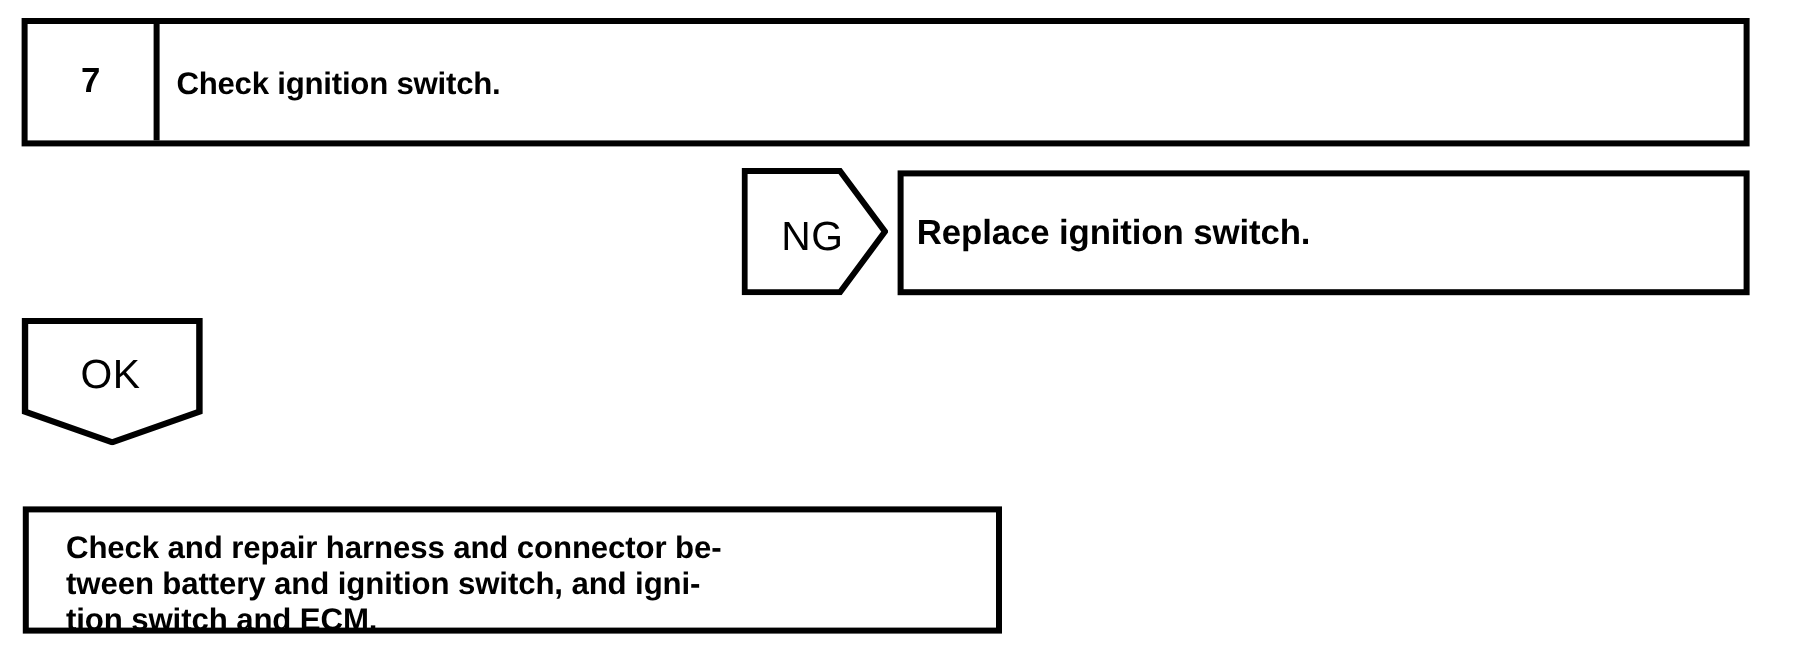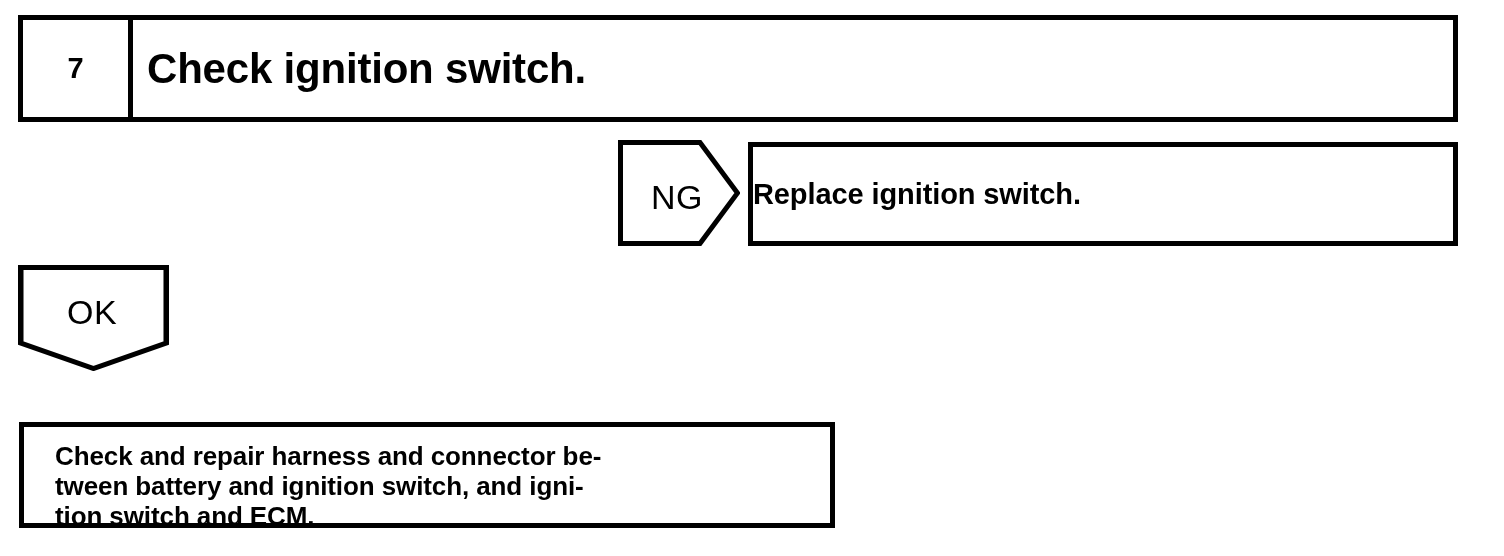--- a/index.html
+++ b/index.html
@@ -51,21 +51,21 @@
     letter-spacing: 0px;
   }
   .step-desc-cell {
     flex: 1 1 auto;
     display: flex;
     align-items: center;
     padding-left: 14px;
     box-sizing: border-box;
   }
   .step-desc-cell span {
-    font-size: 42px;
+    font-size: 26px;
     font-weight: bold;
     line-height: 1;
     letter-spacing: -0.2px;
   }
 
   
   .arrow-right {
     position: absolute;
     left: 618px;
     top: 140px;
@@ -109,21 +109,21 @@
     border: 5px solid #000000;
     background: #ffffff;
   }
   .action-box.replace {
     left: 748px;
     top: 142px;
     width: 710px;
     height: 104px;
     display: flex;
     align-items: center;
-    padding-left: 0;
+    padding-left: 11px;
   }
   .action-box.replace .action-text {
     font-size: 29px;
     font-weight: bold;
     line-height: 1;
     letter-spacing: -0.1px;
   }
   .action-box.repair {
     left: 19px;
     top: 422px;

